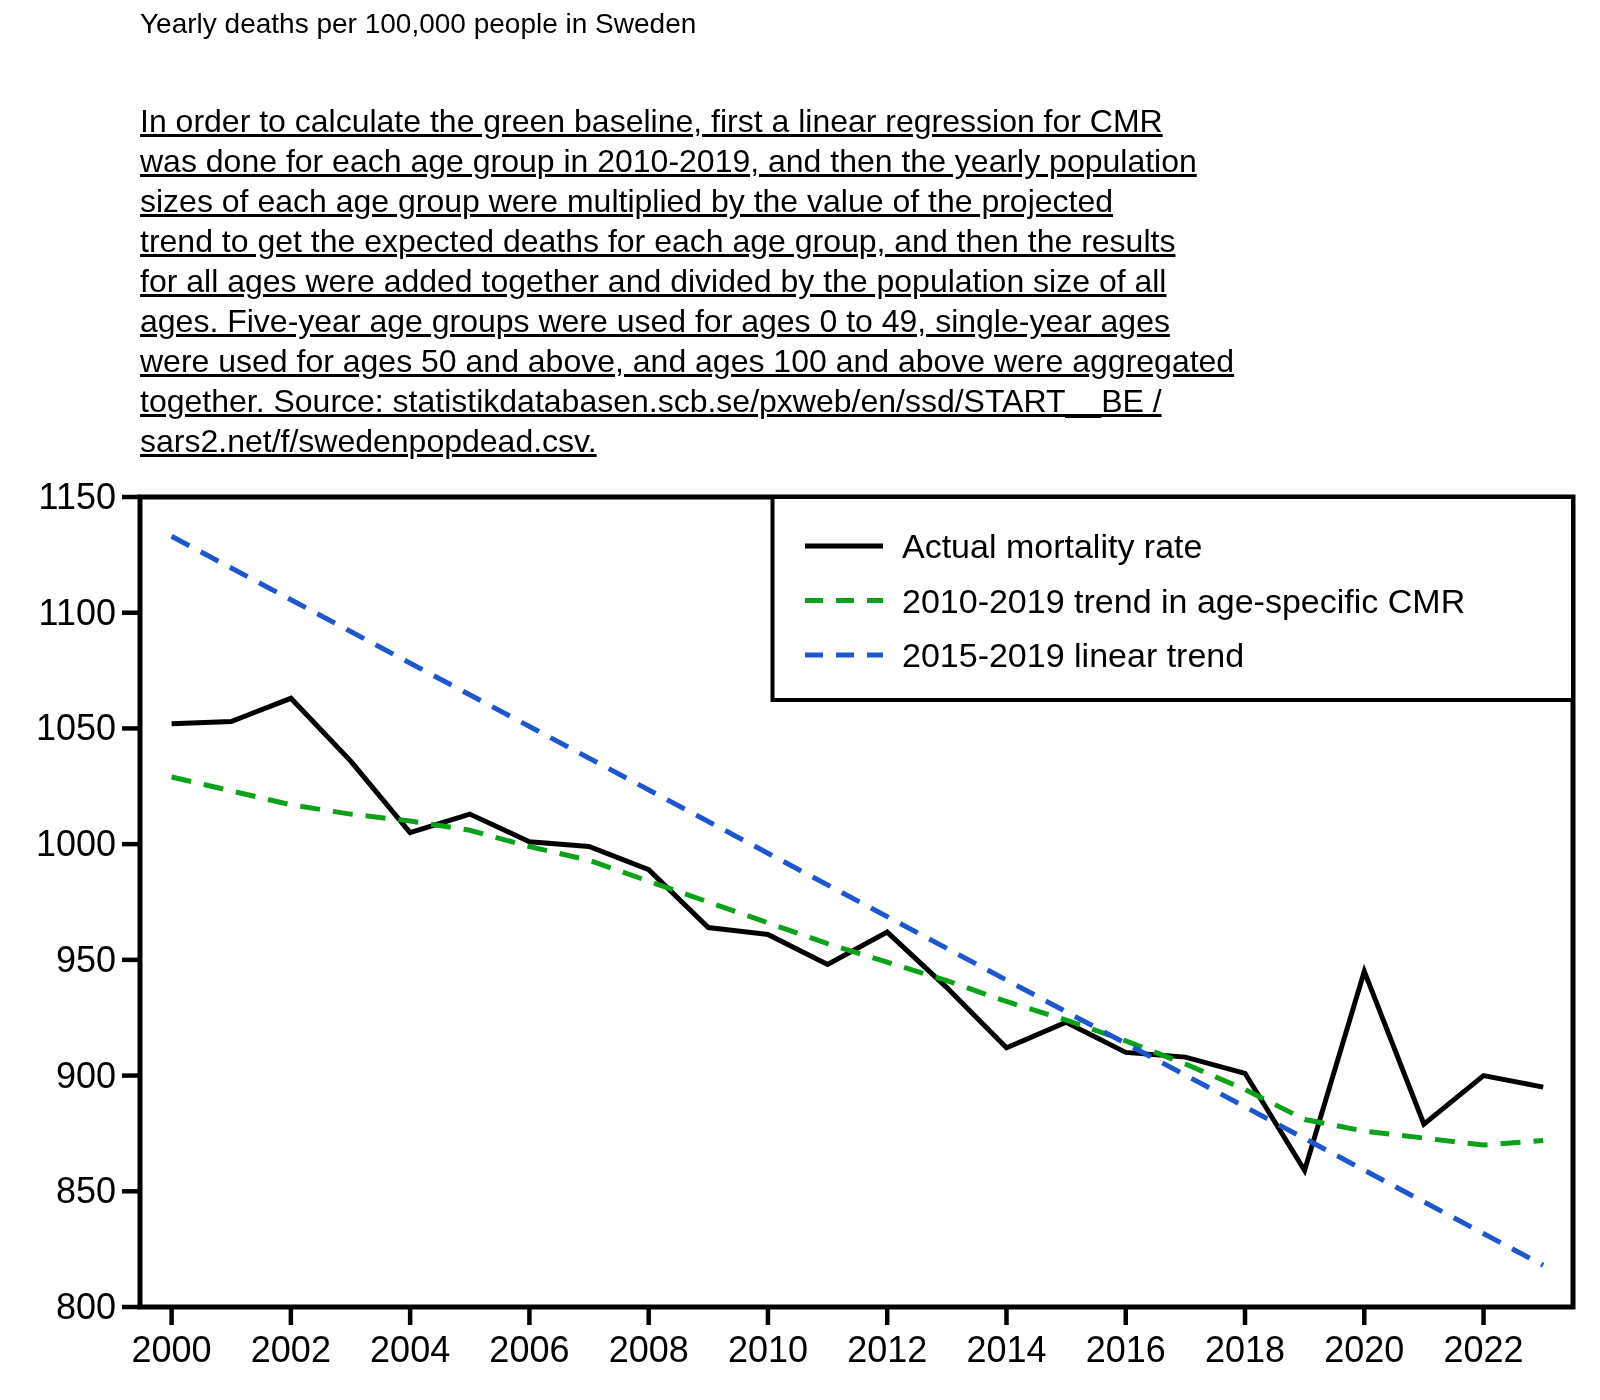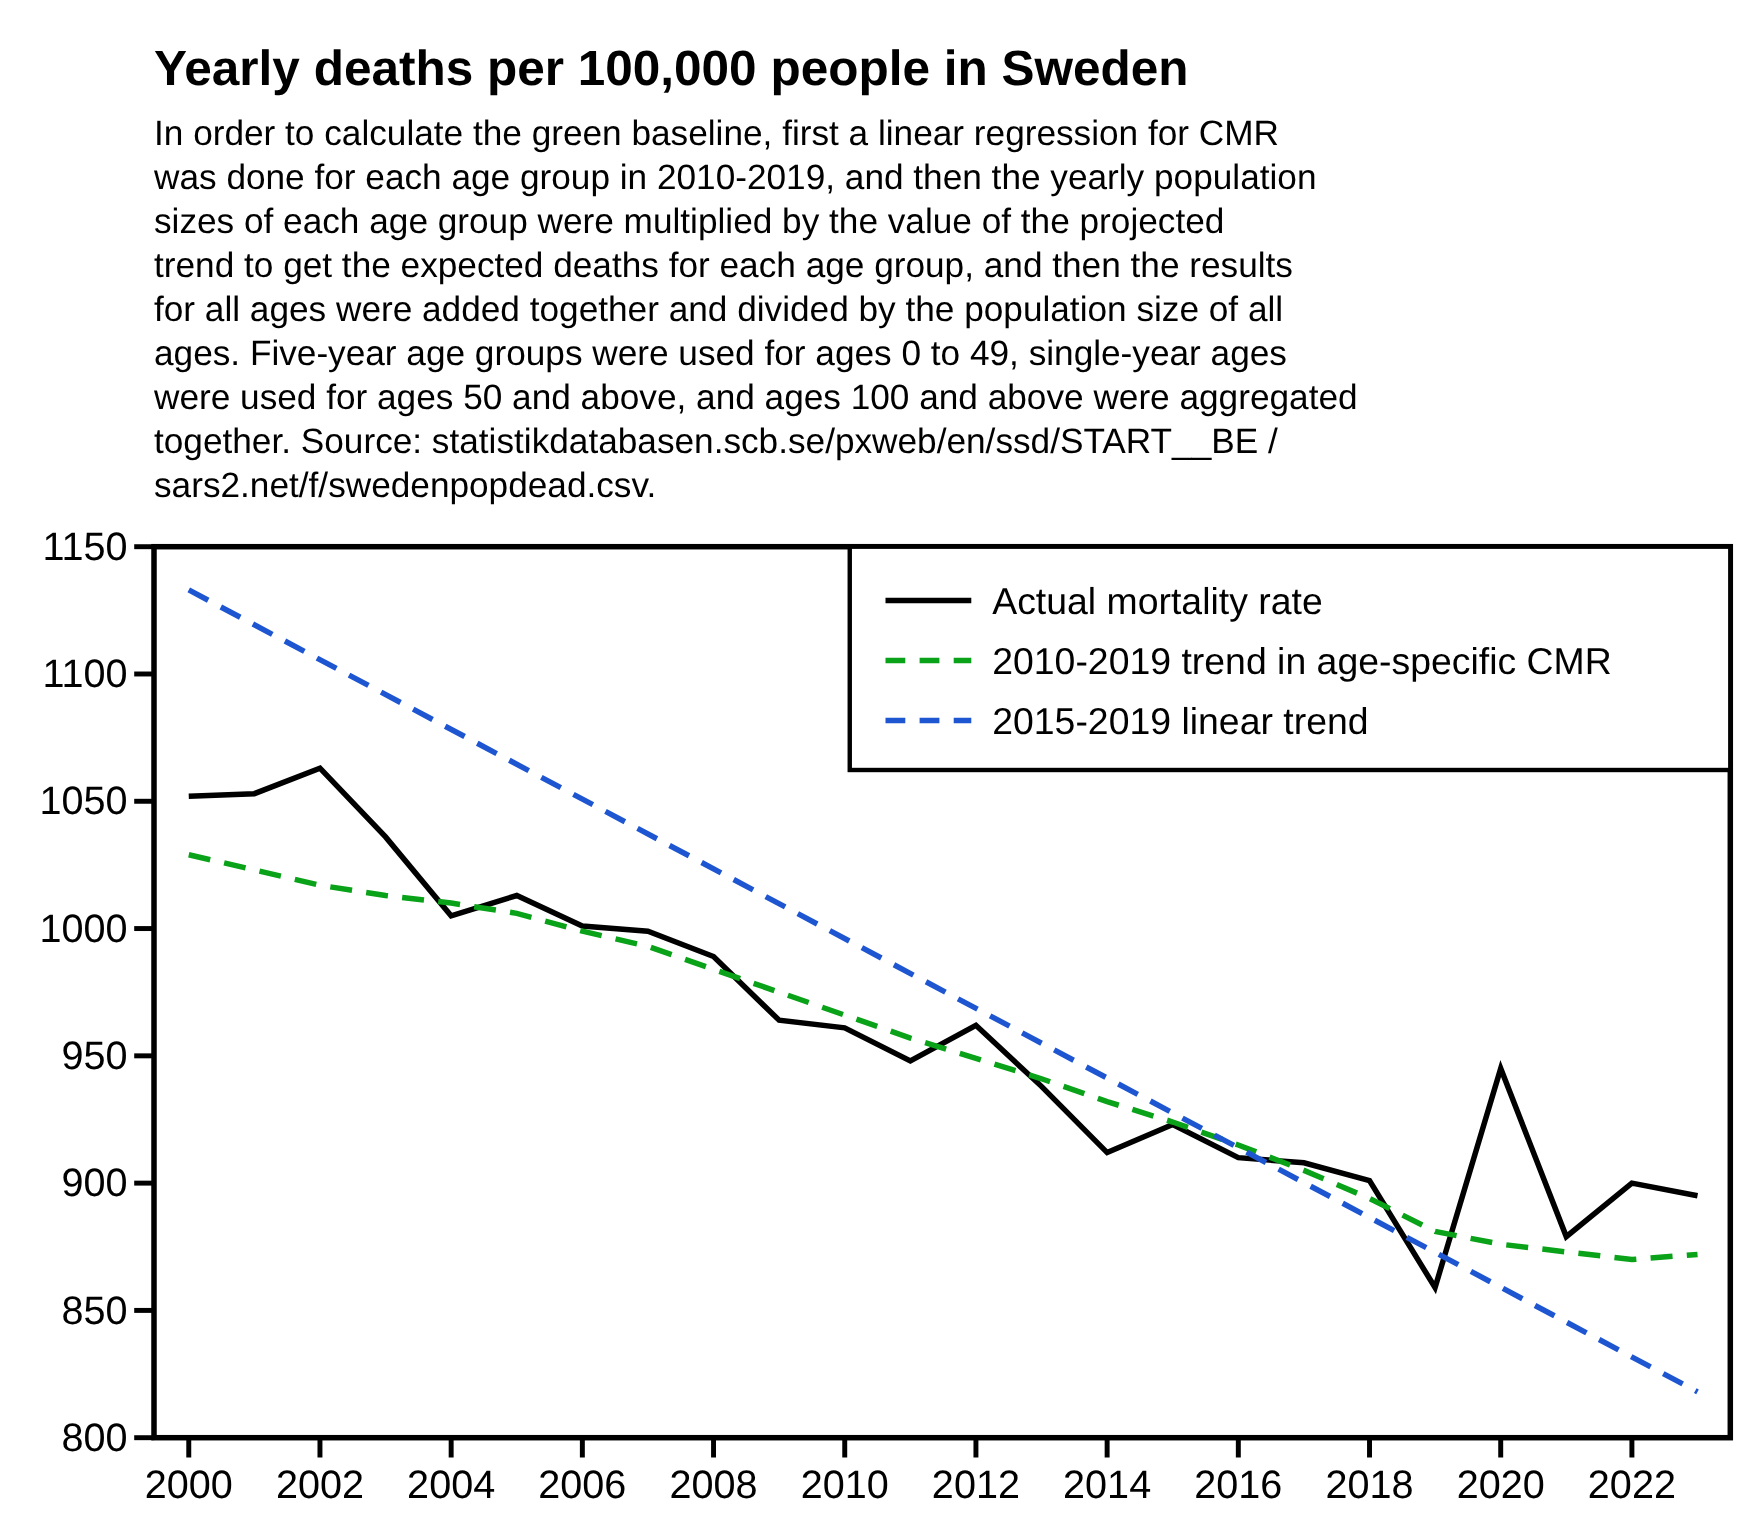--- a/index.html
+++ b/index.html
@@ -1,18 +1,18 @@
 <!DOCTYPE html>
 <html><head>
 <meta charset="utf-8">
 <style>
   html,body{margin:0;padding:0;background:#fff;}
   body{width:1600px;height:1400px;position:relative;font-family:"Liberation Sans",sans-serif;color:#000;overflow:hidden;}
-  .chart-title{position:absolute;left:140px;top:36px;font-size:45px;font-weight:bold;letter-spacing:0;}
-  .chart-subtitle{position:absolute;left:140px;top:101px;width:1360px;font-size:32px;line-height:40px;white-space:pre-line;}
+  .chart-title{position:absolute;left:140px;top:8px;font-size:28px;font-weight:normal;letter-spacing:0;}
+  .chart-subtitle{position:absolute;left:140px;top:101px;width:1360px;font-size:32px;line-height:40px;white-space:pre-line;text-decoration:underline;}
   svg{position:absolute;left:0;top:0;}
   svg text{font-family:"Liberation Sans",sans-serif;fill:#000;}
 </style>
 </head>
 <body>
 
 <div class="chart-title">Yearly deaths per 100,000 people in Sweden</div>
 <div class="chart-subtitle">In order to calculate the green baseline, first a linear regression for CMR
 was done for each age group in 2010-2019, and then the yearly population
 sizes of each age group were multiplied by the value of the projected

